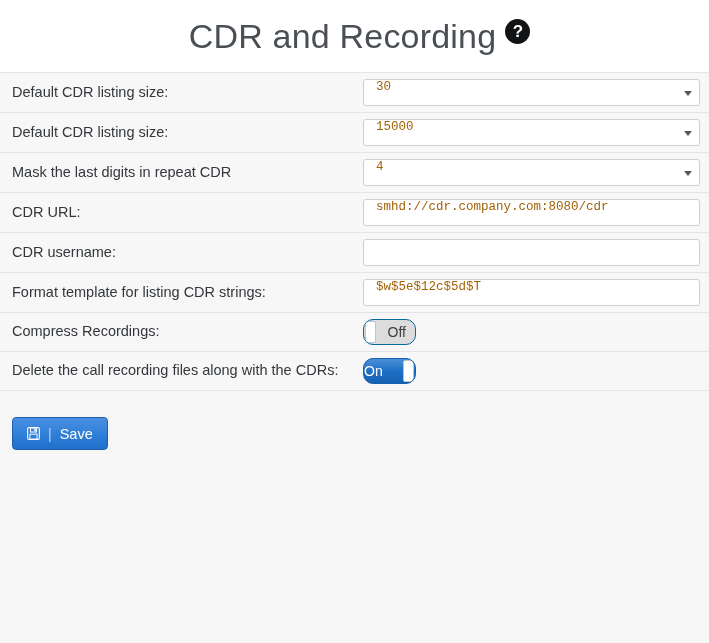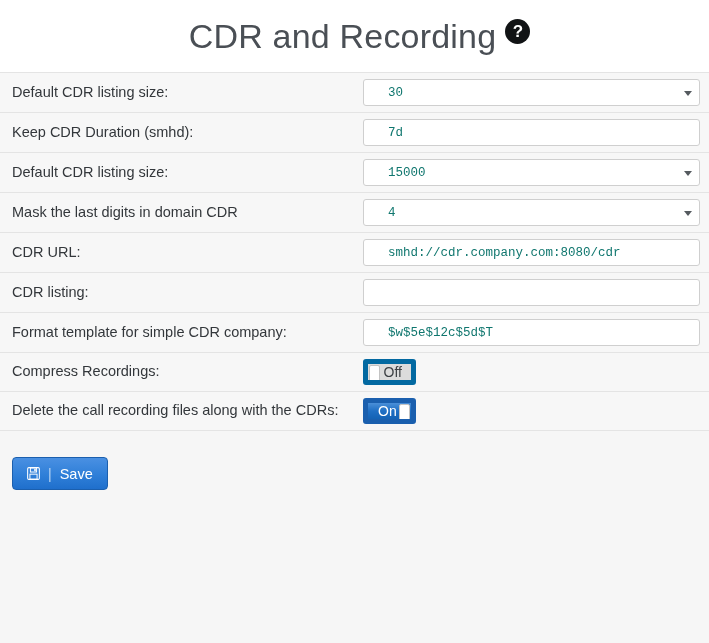--- a/index.html
+++ b/index.html
@@ -76,24 +76,23 @@
 
   
   .text-input, .select-box {
     width: 100%;
     height: 27px;
     background: #ffffff;
     border: 1px solid #cfcfcf;
     border-radius: 3px;
     font-family: "Liberation Mono", monospace;
     font-size: 12.5px;
-    color: #0f766e;
-    padding: 0 24px;
+    color: #a16207;
+    padding: 0 12px;
     display: flex;
-    align-items: center;
     outline: none;
   }
   .select-box {
     position: relative;
     padding-right: 24px;
     justify-content: flex-start;
     cursor: pointer;
   }
   .select-value { white-space: nowrap; overflow: hidden; }
   .caret-icon {
@@ -104,22 +103,22 @@
     width: 0; height: 0;
     border-left: 4px solid transparent;
     border-right: 4px solid transparent;
     border-top: 5px solid #555a5f;
   }
 
   
   .toggle {
     position: relative;
     width: 53px; height: 26px;
-    border-radius: 3px;
-    border: 5px solid #0369a1;
+    border-radius: 10px;
+    border: 1px solid #0369a1;
     display: flex;
     align-items: center;
     cursor: pointer;
     user-select: none;
     overflow: hidden;
   }
   .toggle-label {
     position: absolute;
     font-family: "Liberation Sans", sans-serif;
     font-size: 14px;
@@ -137,21 +136,21 @@
   .toggle.off {
     background: #dcdcdc;
   }
   .toggle.off .toggle-knob { left: 1px; }
   .toggle.off .toggle-label { right: 9px; color: #3b3f43; }
   .toggle.on {
     background: linear-gradient(180deg, #4a8fd8 0%, #1f6fc4 50%, #1462b4 100%);
     border-color: #1a5fae;
   }
   .toggle.on .toggle-knob { right: 1px; }
-  .toggle.on .toggle-label { left: 10px; color: #ffffff; }
+  .toggle.on .toggle-label { left: 0; color: #ffffff; }
 
   
   .footer { padding: 26px 0 0 12px; }
   .save-button {
     display: inline-flex;
     align-items: center;
     gap: 8px;
     height: 33px;
     padding: 0 14px;
     background: linear-gradient(180deg, #4a90e2 0%, #2f7fd8 55%, #1f6fcc 100%);
@@ -189,57 +188,51 @@
         <tr class="form-row">
           <td class="cell-label">Default CDR listing size:</td>
           <td class="cell-field">
             <div class="select-box">
               <span class="select-value">30</span>
               <span class="caret-icon"></span>
             </div>
           </td>
         </tr>
         <tr class="form-row">
-          <td class="cell-label">Keep CDR Duration (smhd):</td>
-          <td class="cell-field">
-            <div class="text-input">7d</div>
-          </td>
-        </tr>
-        <tr class="form-row">
           <td class="cell-label">Default CDR listing size:</td>
           <td class="cell-field">
             <div class="select-box">
               <span class="select-value">15000</span>
               <span class="caret-icon"></span>
             </div>
           </td>
         </tr>
         <tr class="form-row">
-          <td class="cell-label">Mask the last digits in domain CDR</td>
+          <td class="cell-label">Mask the last digits in repeat CDR</td>
           <td class="cell-field">
             <div class="select-box">
               <span class="select-value">4</span>
               <span class="caret-icon"></span>
             </div>
           </td>
         </tr>
         <tr class="form-row">
           <td class="cell-label">CDR URL:</td>
           <td class="cell-field">
             <div class="text-input">smhd://cdr.company.com:8080/cdr</div>
           </td>
         </tr>
         <tr class="form-row">
-          <td class="cell-label">CDR listing:</td>
+          <td class="cell-label">CDR username:</td>
           <td class="cell-field">
             <div class="text-input"></div>
           </td>
         </tr>
         <tr class="form-row">
-          <td class="cell-label">Format template for simple CDR company:</td>
+          <td class="cell-label">Format template for listing CDR strings:</td>
           <td class="cell-field">
             <div class="text-input">$w$5e$12c$5d$T</div>
           </td>
         </tr>
         <tr class="form-row">
           <td class="cell-label">Compress Recordings:</td>
           <td class="cell-field">
             <div class="toggle off">
               <span class="toggle-label">Off</span>
               <span class="toggle-knob"></span>

